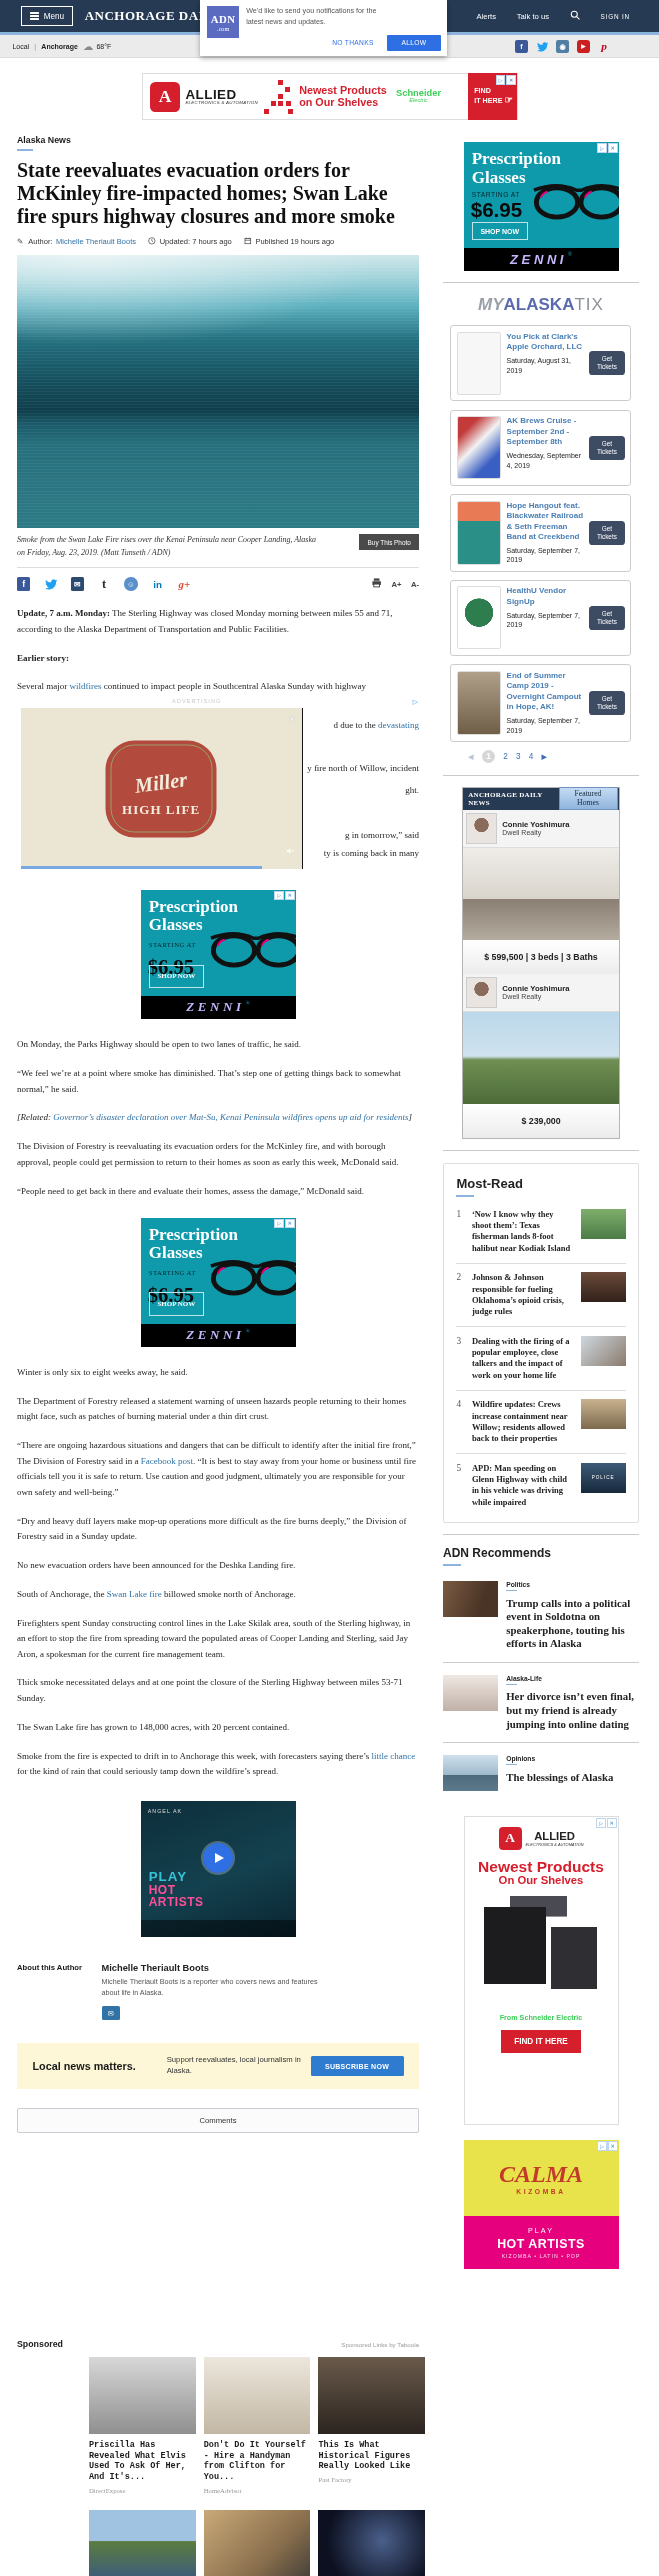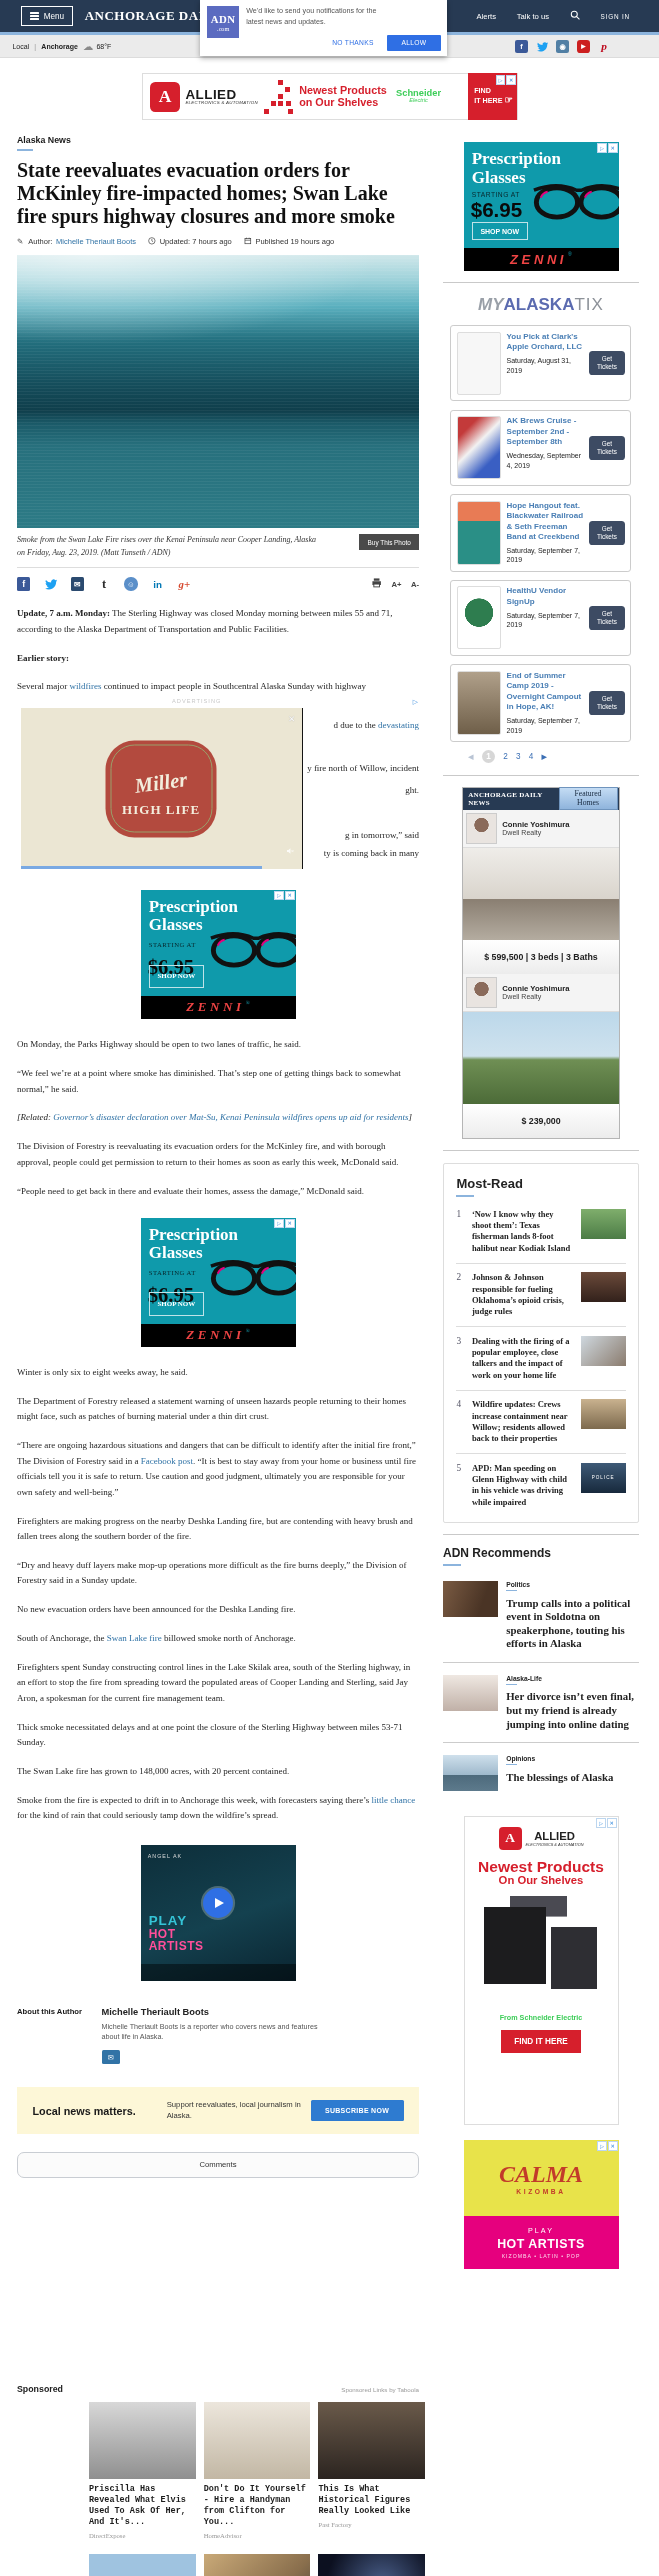--- a/index.html
+++ b/index.html
@@ -113,21 +113,21 @@
   .frag{position:absolute;right:0;width:117px;height:13.4px;overflow:hidden;}
   .frag>span{position:absolute;right:0;white-space:nowrap;}
 
   
   .zenni{width:155px;height:129px;position:relative;background:#0f9aab;overflow:hidden;margin:18.5px auto;}
   .z-title{font-family:"Liberation Serif",serif;color:#fff;font-size:17px;font-weight:bold;line-height:1.08;padding:8.2px 0 0 8.2px;}
   .z-start{color:#08282d;font-size:6.7px;letter-spacing:0.5px;padding-left:8.2px;margin-top:4.1px;}
   .z-price{color:#0a0a0a;font-size:20.6px;font-weight:bold;padding-left:7.2px;}
   .z-cta{position:absolute;left:8.2px;bottom:31px;border:1px solid #bfe3e8;color:#fff;font-weight:bold;font-size:7px;padding:4.6px 7.7px;cursor:pointer;}
   .z-band{position:absolute;bottom:0;left:0;right:0;height:23px;background:#000;display:flex;align-items:center;justify-content:center;gap:1px;}
-  .z-brand{color:#ef4444;font-size:13px;font-weight:bold;letter-spacing:3.6px;font-style:italic;}
+  .z-brand{color:#c4b5fd;font-size:13px;font-weight:bold;letter-spacing:3.6px;font-style:italic;}
   .z-reg{color:#16a9bd;font-size:5.2px;align-self:flex-start;margin-top:3.1px;}
   .z-glasses{position:absolute;right:-9.3px;top:32px;}
 
   
   .video-box{width:155px;height:136px;margin:21.6px auto 0;position:relative;background:linear-gradient(160deg,#0d2e3a,#14414f 55%,#0a2430);}
   .vp-label{position:absolute;top:7.2px;left:7.2px;color:#ddd;font-size:5.4px;letter-spacing:1px;}
   .vp-title{position:absolute;left:8.2px;bottom:29px;line-height:1.02;font-weight:bold;}
   .vp-title .t1{color:#35c4d7;font-size:13.4px;letter-spacing:1px;}
   .vp-title .t2,.vp-title .t3{color:#ff4f9a;font-size:12px;letter-spacing:0.5px;}
   .vp-play{position:absolute;left:50%;top:42%;transform:translate(-50%,-50%);width:30px;height:30px;border-radius:50%;background:#2f6fe4;display:flex;align-items:center;justify-content:center;cursor:pointer;box-shadow:0 0 0 2.1px rgba(255,255,255,.25);}
@@ -140,21 +140,21 @@
   .author-name{font-weight:bold;font-size:9.3px;margin-bottom:4.1px;}
   .author-bio{font-size:7.2px;color:#555;line-height:1.5;width:222px;}
   .mail-btn{margin-top:7.2px;width:18.5px;height:14px;background:#3173a6;border-radius:1.5px;color:#fff;display:flex;align-items:center;justify-content:center;font-size:7.2px;cursor:pointer;}
 
   
   .sub-banner{margin-top:23px;background:#fdf7d7;padding:12.4px 15.5px;display:flex;align-items:center;box-sizing:border-box;}
   .sub-title{font-size:10.8px;font-weight:bold;color:#1a1a1a;}
   .sub-text{font-size:7.7px;color:#333;width:139px;line-height:1.4;margin-left:31px;}
   .sub-cta{margin-left:auto;background:#2e7bd0;color:#fff;font-weight:bold;font-size:7px;letter-spacing:0.3px;padding:6.7px 14.4px;border-radius:1.5px;cursor:pointer;}
 
-  .comments-btn{margin-top:18.5px;border:0.5px solid #c9cdd3;background:#fbfbfb;text-align:center;padding:7.2px;font-size:7.7px;color:#333;border-radius:7px;cursor:pointer;}
+  .comments-btn{margin-top:18.5px;border:0.5px solid #c9cdd3;background:#fbfbfb;text-align:center;padding:7.2px;font-size:7.7px;color:#333;border-radius:2px;cursor:pointer;}
 
   
   .sponsored{margin-top:206px;}
   .sp-head{display:flex;justify-content:space-between;align-items:baseline;}
   .sp-title{font-weight:bold;font-size:8.8px;}
   .sp-attr{font-size:6.2px;color:#9a9a9a;}
   .sp-grid{margin:8.2px 0 0 72px;width:336px;display:grid;grid-template-columns:repeat(3,1fr);gap:15.5px 8.2px;}
   .sp-img{height:77px;}
   .sp-card .t{font-family:Liberation Mono, monospace;font-weight:bold;font-size:8.5px;line-height:1.28;margin:5.2px 0 4.1px;color:#1c1c1c;cursor:pointer;}
   .sp-card .s{font-family:"Liberation Serif",serif;color:#999;font-size:6.7px;}
@@ -489,21 +489,20 @@
             </svg></span>
         <div class="z-band">
             <span class="z-brand">ZENNI</span>
             <span class="z-reg">®</span>
           </div>
       </div>
 
       <p>Winter is only six to eight weeks away, he said.</p>
       <p>The Department of Forestry released a statement warning of unseen hazards people returning to their homes might face, such as patches of burning material under a thin dirt crust.</p>
       <p><span>“There are ongoing hazardous situations and dangers that can be difficult to identify after the initial fire front,” The Division of Forestry said in a </span><a href="#">Facebook post</a><span>. “It is best to stay away from your home or business until fire officials tell you it is safe to return. Use caution and good judgment, ultimately you are responsible for your own safety and well-being.”</span></p>
-      <p>Firefighters are making progress on the nearby Deshka Landing fire, but are contending with heavy brush and fallen trees along the southern border of the fire.</p>
       <p>“Dry and heavy duff layers make mop-up operations more difficult as the fire burns deeply,” the Division of Forestry said in a Sunday update.</p>
       <p>No new evacuation orders have been announced for the Deshka Landing fire.</p>
       <p><span>South of Anchorage, the </span><a href="#">Swan Lake fire</a><span> billowed smoke north of Anchorage.</span></p>
       <p>Firefighters spent Sunday constructing control lines in the Lake Skilak area, south of the Sterling highway, in an effort to stop the fire from spreading toward the populated areas of Cooper Landing and Sterling, said Jay Aron, a spokesman for the current fire management team.</p>
       <p>Thick smoke necessitated delays and at one point the closure of the Sterling Highway between miles 53-71 Sunday.</p>
       <p>The Swan Lake fire has grown to 148,000 acres, with 20 percent contained.</p>
       <p><span>Smoke from the fire is expected to drift in to Anchorage this week, with forecasters saying there’s </span><a href="#">little chance</a><span> for the kind of rain that could seriously tamp down the wildfire’s spread.</span></p>
     </div>
 
     <div class="video-box">

